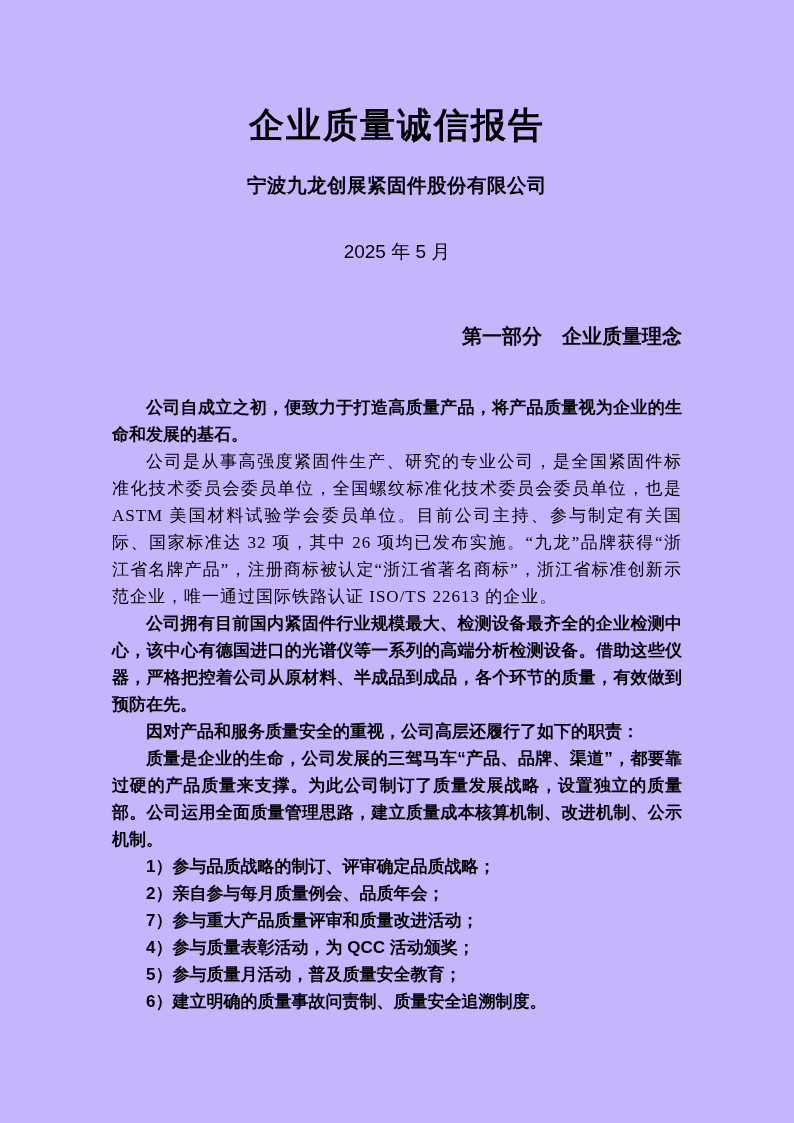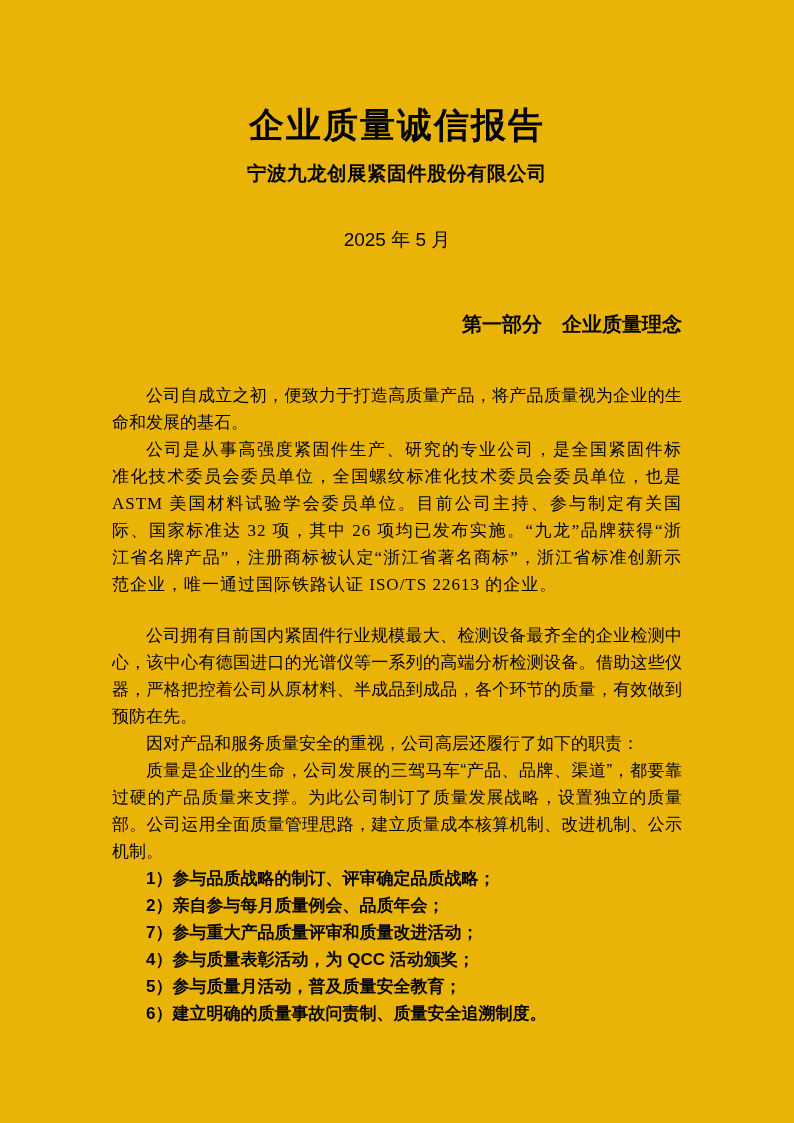--- a/index.html
+++ b/index.html
@@ -6,32 +6,32 @@
   body {
     width: 794px; height: 1123px;
     background: #ffffff; color: #000000;
     font-family: "Liberation Sans", sans-serif;
     overflow: hidden;
   }
   .page {
     box-sizing: border-box;
     width: 794px; height: 1123px;
     padding: 104px 112px 0 112px;
-    background: #eab308;
+    background: #c4b5fd;
   }
   .report-title {
     margin: 0;
     font-size: 35px;
     line-height: 42px;
     font-weight: 700;
     text-align: center;
     letter-spacing: 2px;
   }
   .company {
-    margin-top: 14px;
+    margin-top: 26px;
     font-size: 19.5px;
     line-height: 26px;
     font-weight: 700;
     text-align: center;
     letter-spacing: 0.5px;
   }
   .report-date {
     margin-top: 41px;
     font-size: 19px;
     line-height: 26px;
@@ -47,28 +47,28 @@
   }
   .body-text {
     margin-top: 44px;
     font-size: 17px;
     line-height: 27px;
     text-align: justify;
   }
   .body-text p {
     margin: 0;
     text-indent: 2em;
-    font-weight: 400;
+    font-weight: 700;
   }
   .body-text p.kai {
     font-family: "Liberation Serif", serif;
     font-weight: 400;
     letter-spacing: 1px;
   }
-  .body-text p.gap-before { margin-top: 24px; }
+  .body-text p.gap-before { margin-top: 0; }
   .duties p { margin: 0; text-indent: 2em; font-weight: 600; }
 </style>
 </head>
 <body>
 
 <div class="page">
 
   <h1 class="report-title">企业质量诚信报告</h1>
 
   <div class="company">宁波九龙创展紧固件股份有限公司</div>

